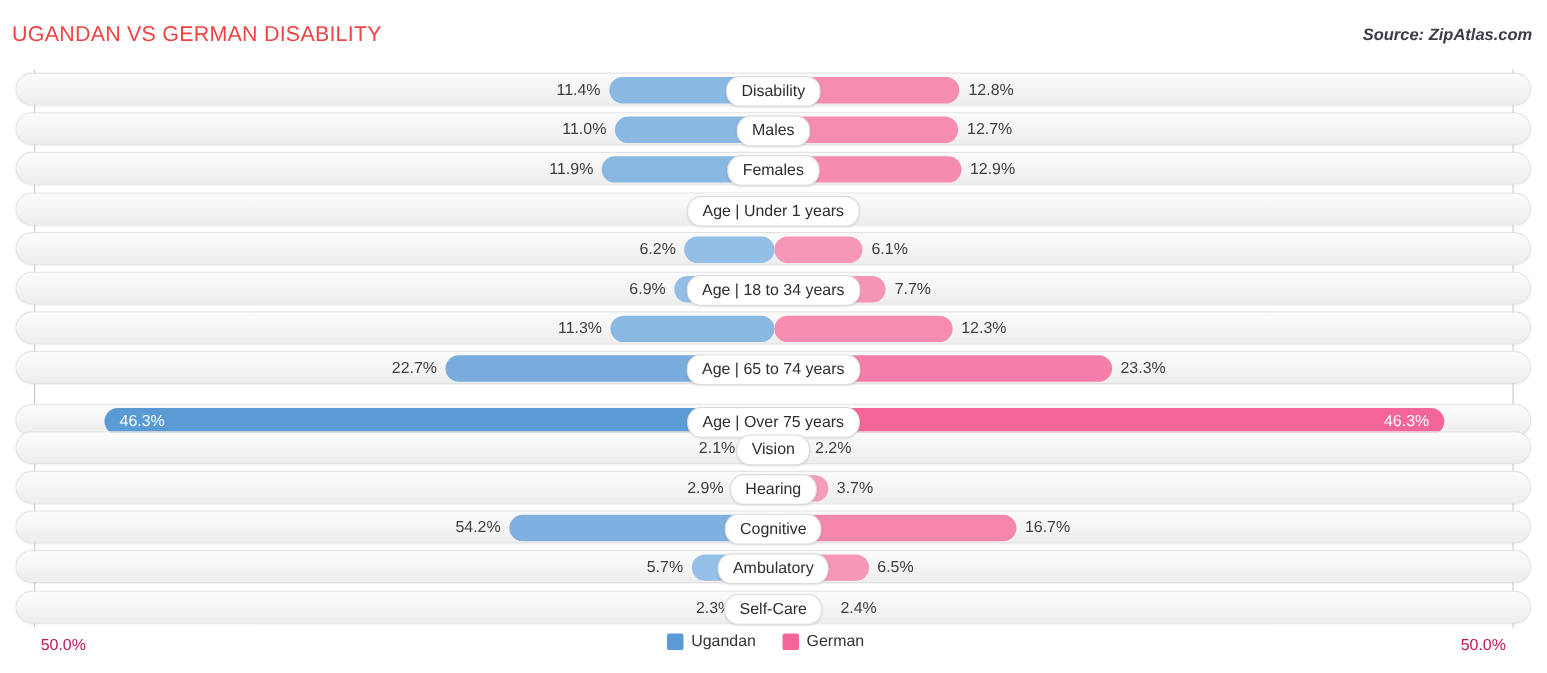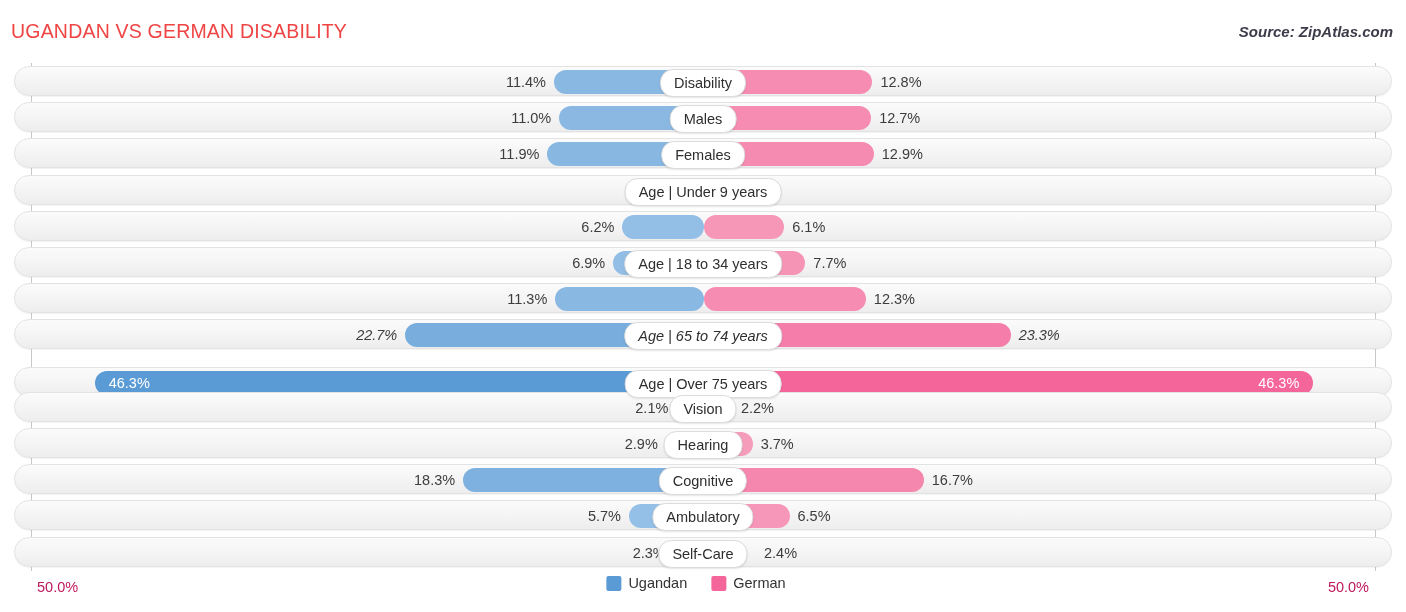--- a/index.html
+++ b/index.html
@@ -130,21 +130,21 @@
           </div>
           <div class="cap">Females</div>
         </div>
         <div class="row" style="top: 111.6px;">
           <div class="barwrap">
             <div class="bar left" style="left: 674.524px; width: 14.476px; background: rgb(161, 199, 234);"></div>
             <div class="bar right" style="left: 689px; width: 22.372px; background: rgb(247, 161, 190);"></div>
             <div class="val outL" style="left: 582.524px; width: 84px;">1.1%</div>
             <div class="val outR" style="left: 719.372px; width: 84px;">1.7%</div>
           </div>
-          <div class="cap">Age | Under 9 years</div>
+          <div class="cap">Age | Under 1 years</div>
         </div>
         <div class="row" style="top: 147.8px;">
           <div class="barwrap">
             <div class="bar left" style="left: 607.408px; width: 81.592px; background: rgb(147, 190, 230);"></div>
             <div class="bar right" style="left: 689px; width: 80.276px; background: rgb(246, 151, 184);"></div>
             <div class="val outL" style="left: 515.408px; width: 84px;">6.2%</div>
             <div class="val outR" style="left: 777.276px; width: 84px;">6.1%</div>
           </div>
         </div>
         <div class="row" style="top: 184px;">
@@ -157,21 +157,21 @@
           <div class="cap">Age | 18 to 34 years</div>
         </div>
         <div class="row" style="top: 220.2px;">
           <div class="barwrap">
             <div class="bar left" style="left: 540.292px; width: 148.708px; background: rgb(137, 184, 227);"></div>
             <div class="bar right" style="left: 689px; width: 161.868px; background: rgb(246, 140, 178);"></div>
             <div class="val outL" style="left: 448.292px; width: 84px;">11.3%</div>
             <div class="val outR" style="left: 858.868px; width: 84px;">12.3%</div>
           </div>
         </div>
-        <div class="row" style="top: 256.4px; font-style: italic;">
+        <div class="row" style="top: 256.4px;">
           <div class="barwrap">
             <div class="bar left" style="left: 390.268px; width: 298.732px; background: rgb(120, 173, 222);"></div>
             <div class="bar right" style="left: 689px; width: 306.628px; background: rgb(245, 125, 169);"></div>
             <div class="val outL" style="left: 298.268px; width: 84px;">22.7%</div>
             <div class="val outR" style="left: 1003.63px; width: 84px;">23.3%</div>
           </div>
           <div class="cap">Age | 65 to 74 years</div>
         </div>
         <div class="row" style="top: 279px; margin-top: 25px;">
           <div class="barwrap">
@@ -197,21 +197,21 @@
             <div class="bar right" style="left: 689px; width: 48.692px; background: rgb(246, 156, 187);"></div>
             <div class="val outL" style="left: 558.836px; width: 84px;">2.9%</div>
             <div class="val outR" style="left: 745.692px; width: 84px;">3.7%</div>
           </div>
           <div class="cap">Hearing</div>
         </div>
         <div class="row" style="top: 401.2px;">
           <div class="barwrap">
             <div class="bar left" style="left: 448.172px; width: 240.828px; background: rgb(126, 177, 223);"></div>
             <div class="bar right" style="left: 689px; width: 219.772px; background: rgb(245, 134, 174);"></div>
-            <div class="val outL" style="left: 356.172px; width: 84px;">18.3%</div>
+            <div class="val outL" style="left: 356.172px; width: 84px;">54.2%</div>
             <div class="val outR" style="left: 916.772px; width: 84px;">16.7%</div>
           </div>
           <div class="cap">Cognitive</div>
         </div>
         <div class="row" style="top: 437.4px;">
           <div class="barwrap">
             <div class="bar left" style="left: 613.988px; width: 75.012px; background: rgb(148, 191, 230);"></div>
             <div class="bar right" style="left: 689px; width: 85.54px; background: rgb(246, 150, 184);"></div>
             <div class="val outL" style="left: 521.988px; width: 84px;">5.7%</div>
             <div class="val outR" style="left: 782.54px; width: 84px;">6.5%</div>

